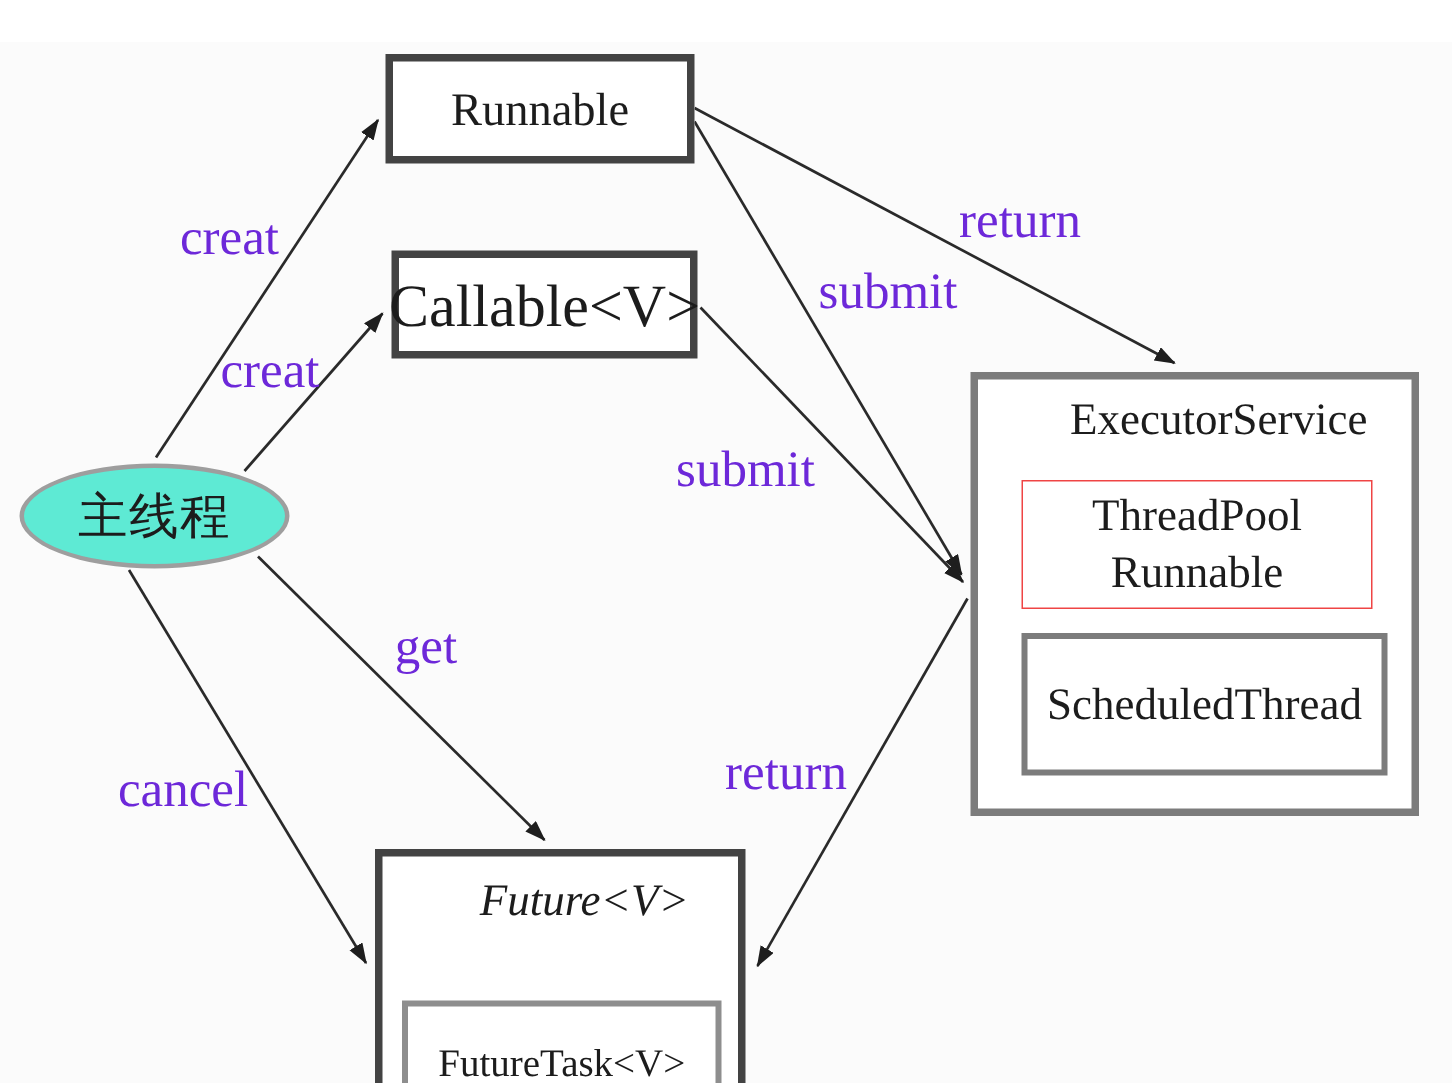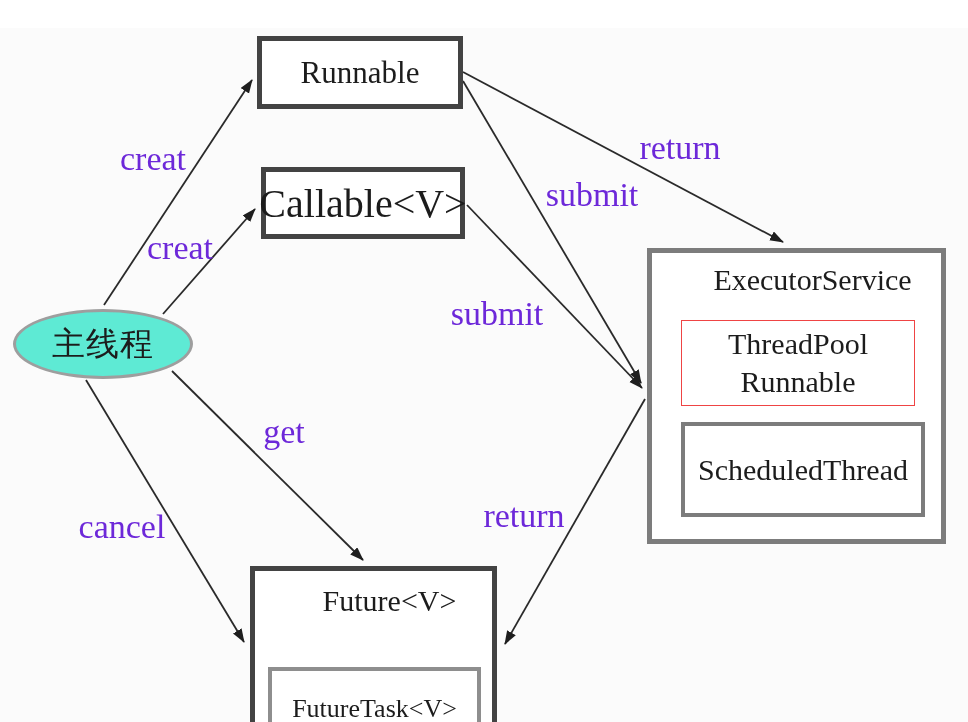--- a/index.html
+++ b/index.html
@@ -44,21 +44,21 @@
     left: 29px; top: 67px; width: 234px; height: 86px;
     border: 1px solid #ef4444; font-size: 30px;
     flex-direction: column; line-height: 38px;
   }
   #node-scheduled {
     left: 29px; top: 169px; width: 244px; height: 95px;
     border: 4px solid #7c7c7c; font-size: 30px;
     flex-direction: column; line-height: 40px;
   }
   #node-future     { left: 250px; top: 538px; width: 247px; height: 176px; }
-  #node-future .container-title { margin-top: 13px; }
+  #node-future .container-title { margin-top: 13px; font-style: italic; }
   #node-futuretask {
     left: 13px; top: 96px; width: 213px; height: 84px;
     border: 4px solid #8e8e8e; font-size: 26px;
   }
   .edge-label {
     position: absolute;
     transform: translate(-50%, -50%);
     font-size: 34px;
     white-space: nowrap;
     color: #6d28d9;

